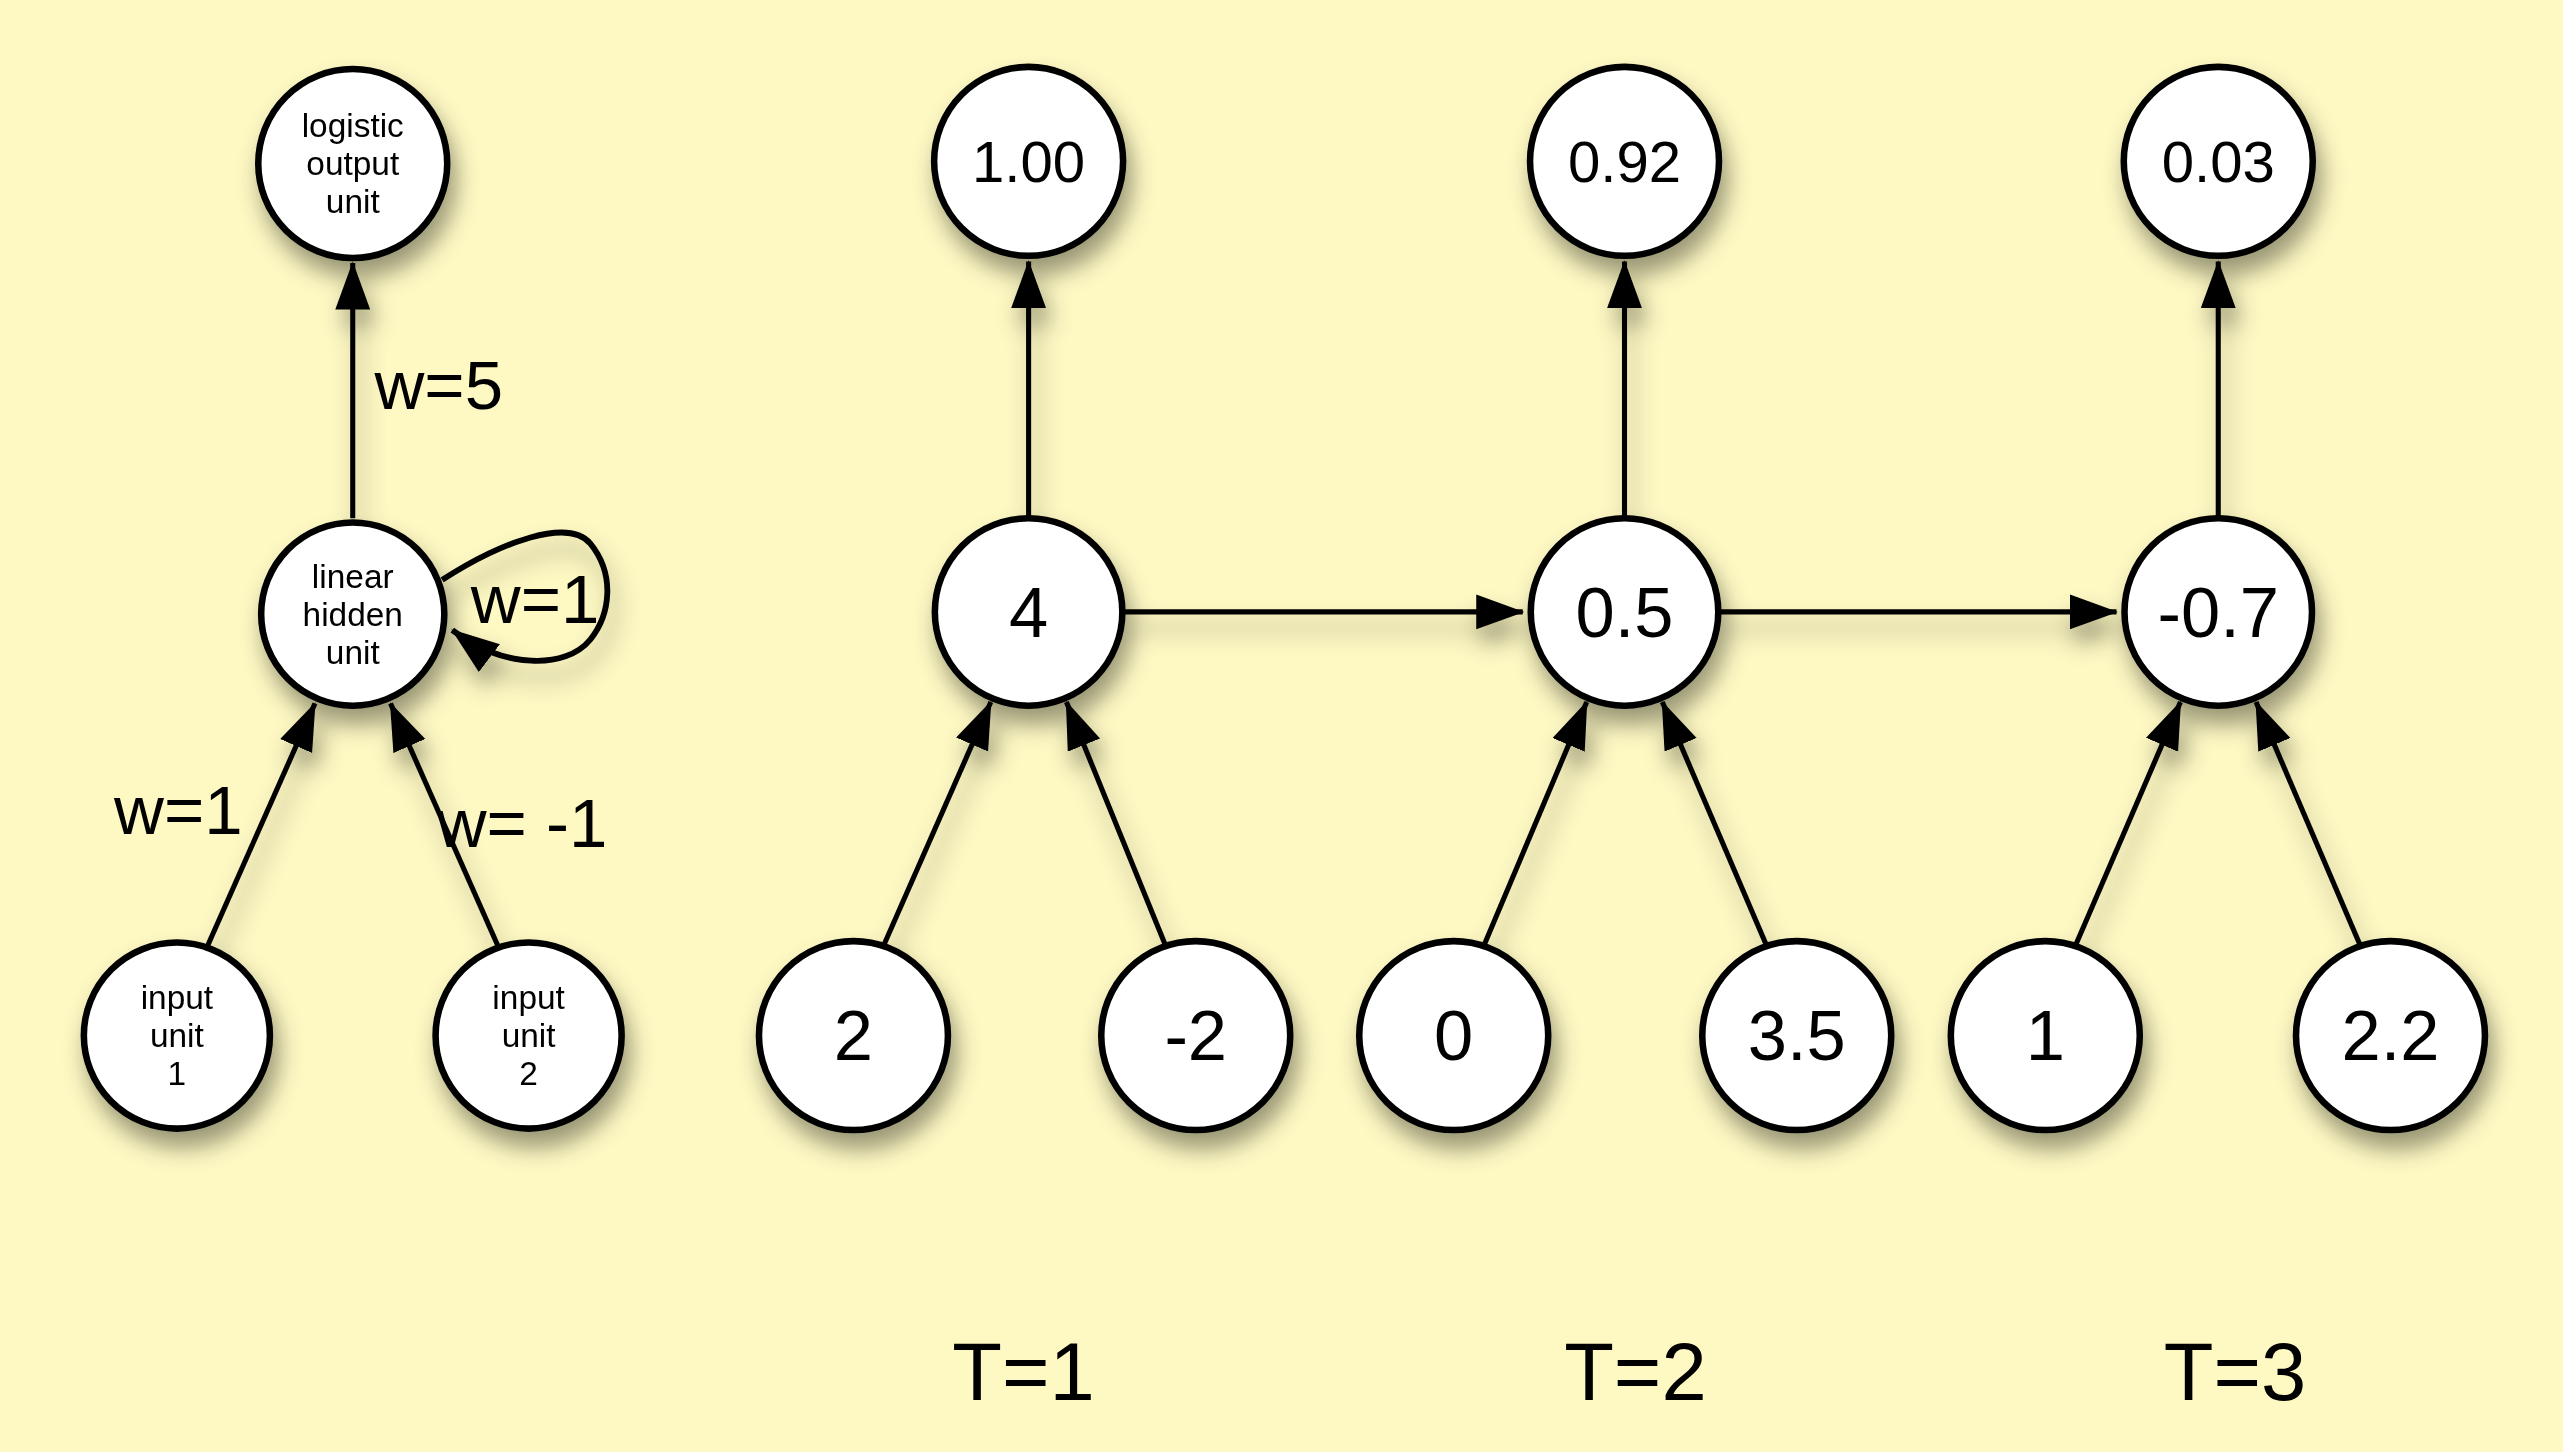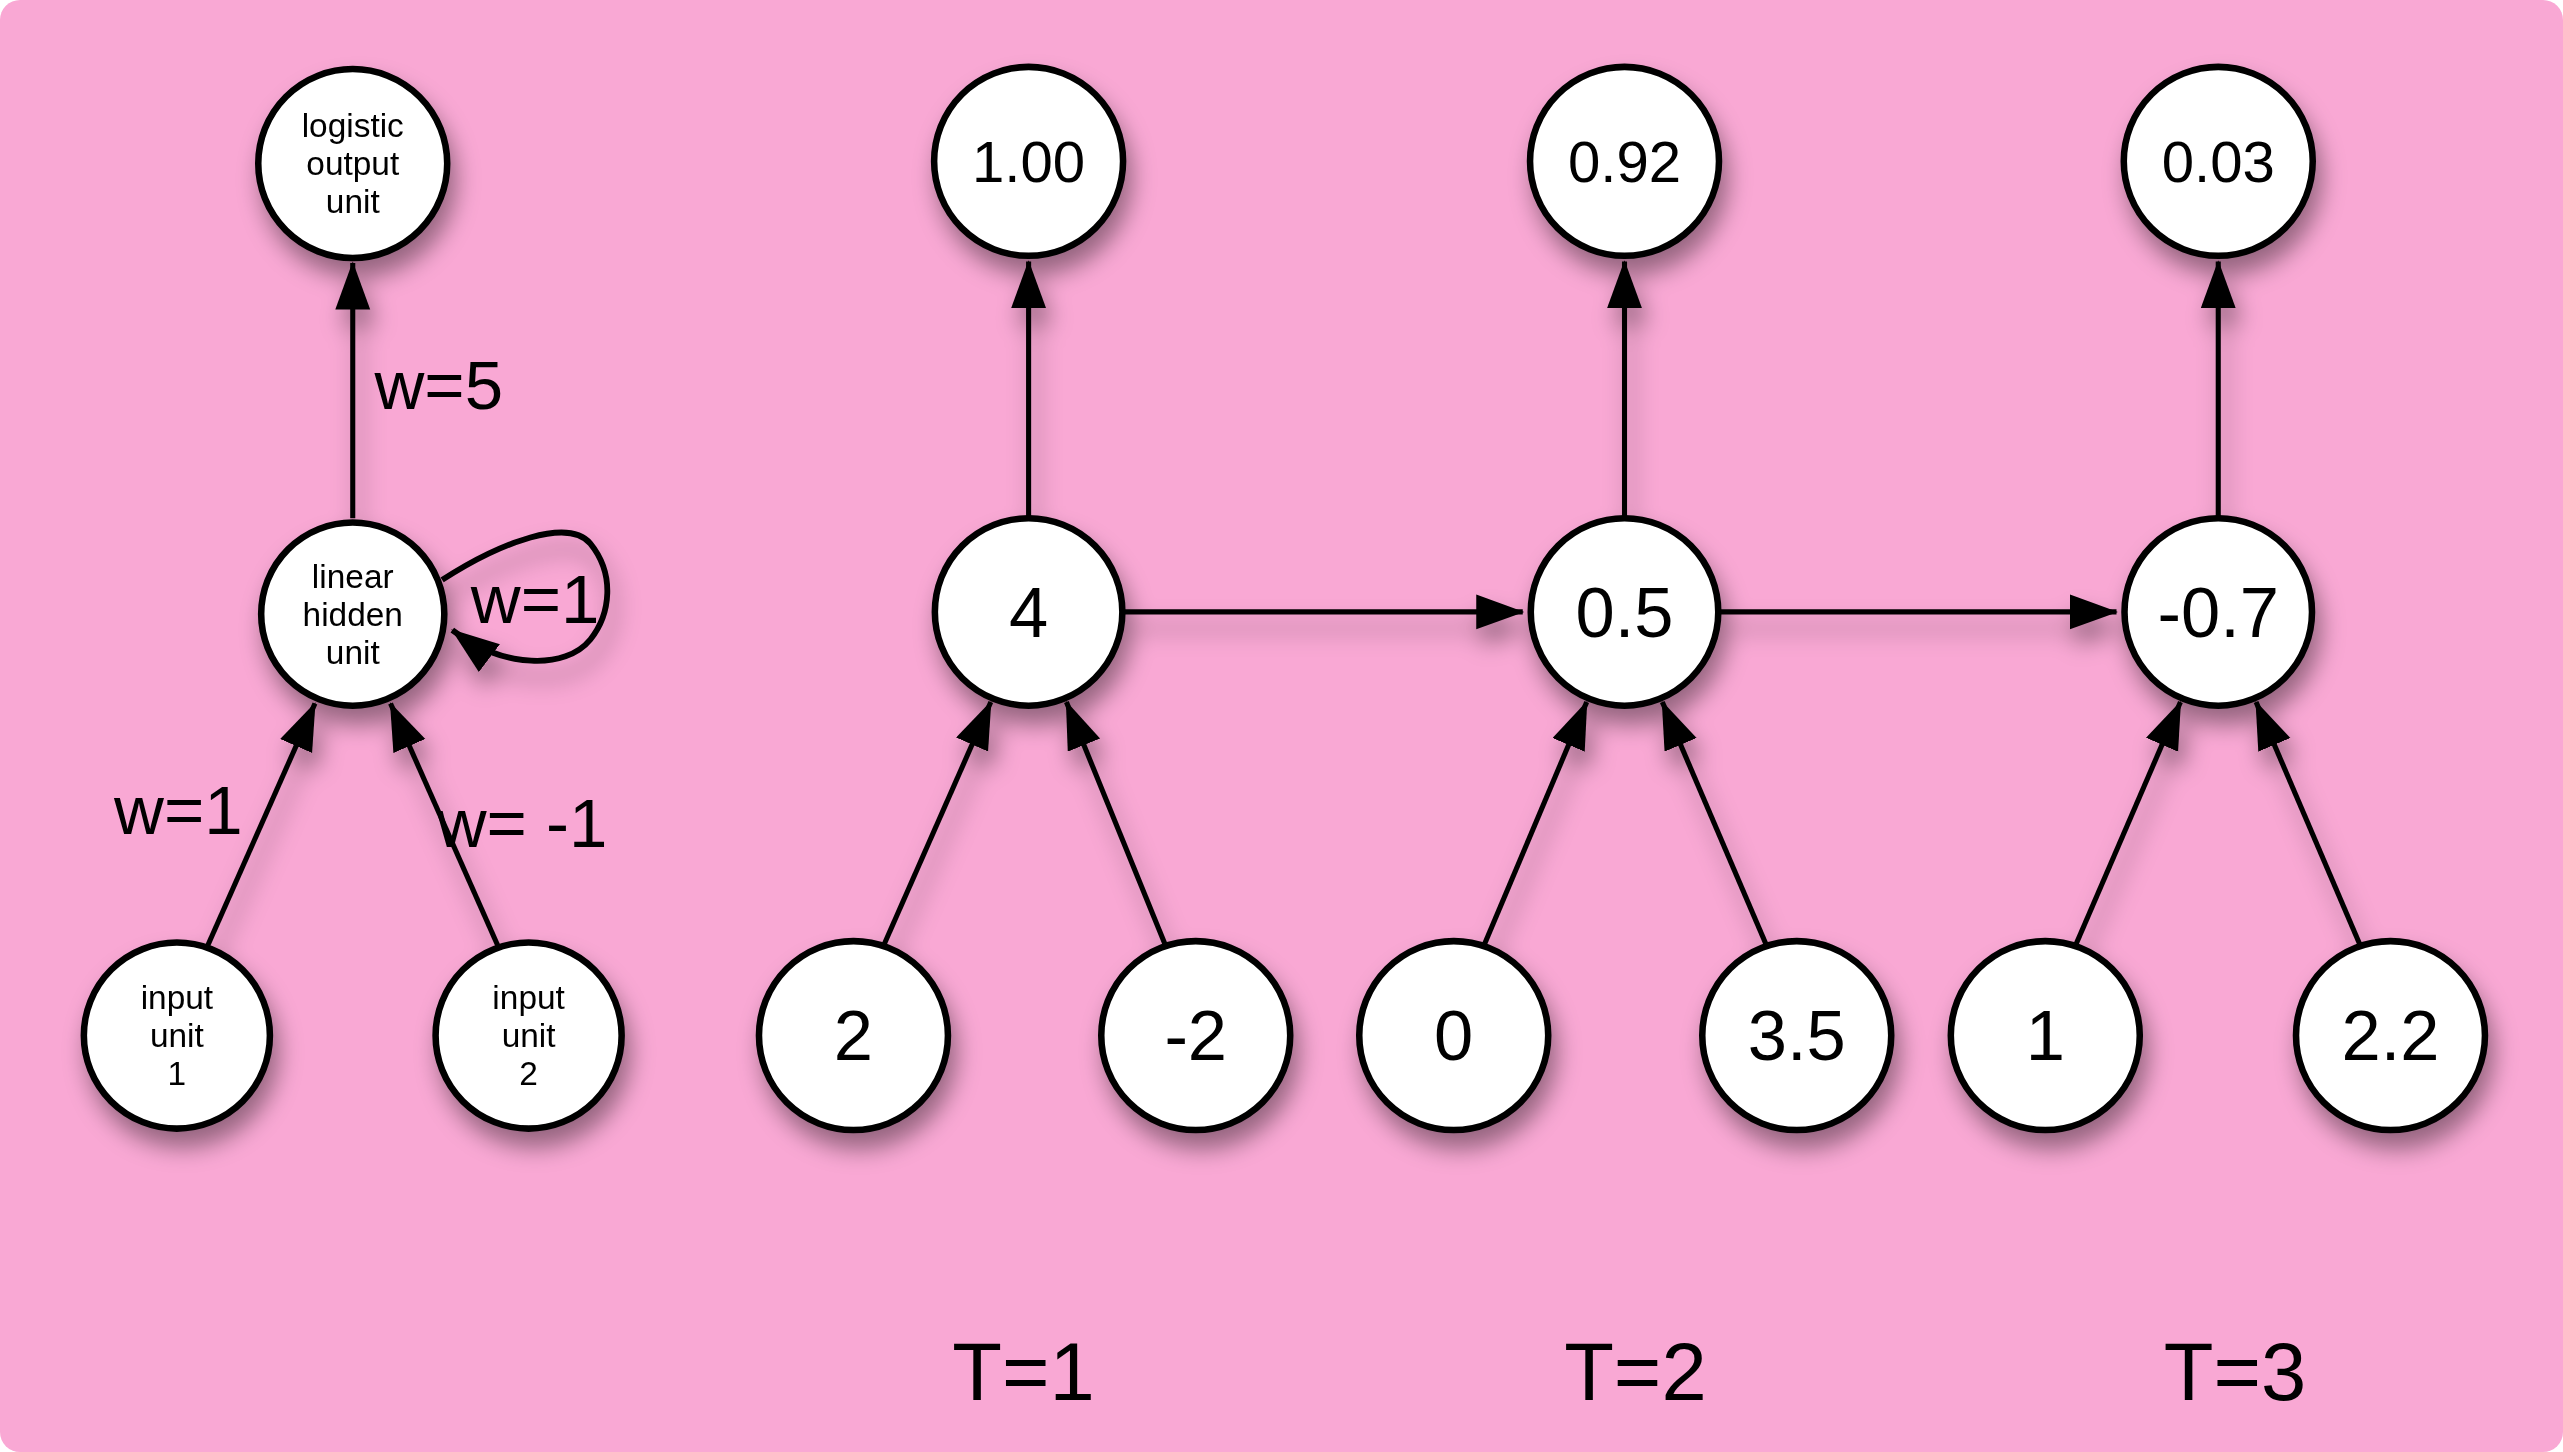--- a/index.html
+++ b/index.html
@@ -3,23 +3,22 @@
 <meta charset="utf-8">
 <style>
   html, body {
     margin: 0;
     padding: 0;
     background: #ffffff;
   }
   .stage {
     width: 2563px;
     height: 1452px;
-    background: #f9a8d4;
+    background: #fef9c3;
     position: relative;
-    border-radius: 20px;
   }
   svg {
     display: block;
     width: 100%;
     height: 100%;
   }
   .node {
     fill: #ffffff;
     stroke: #000000;
     stroke-width: 9;

